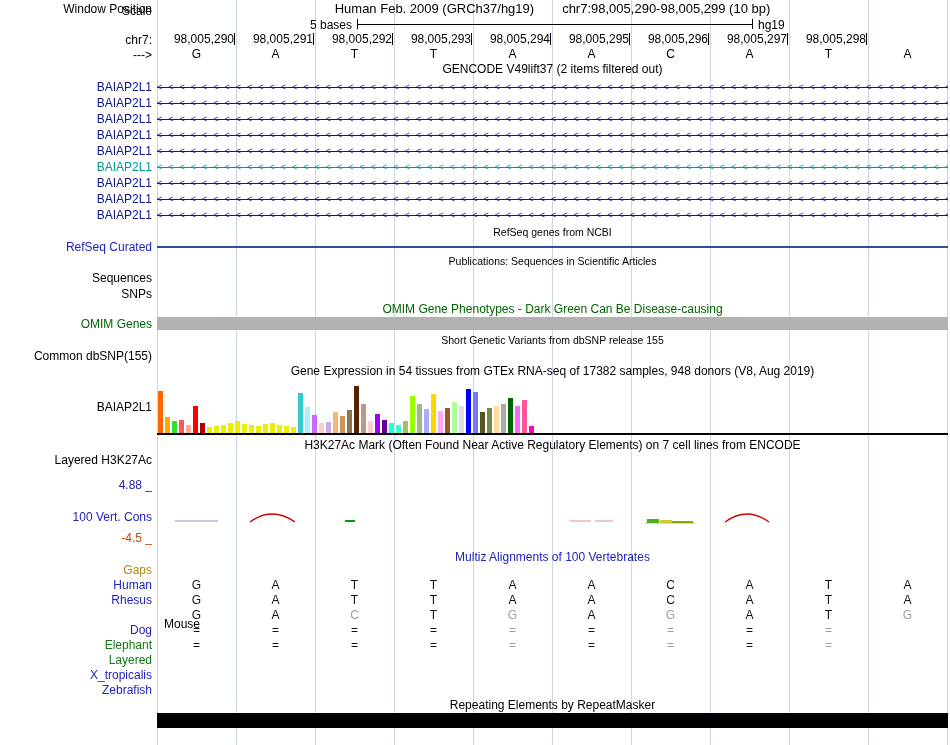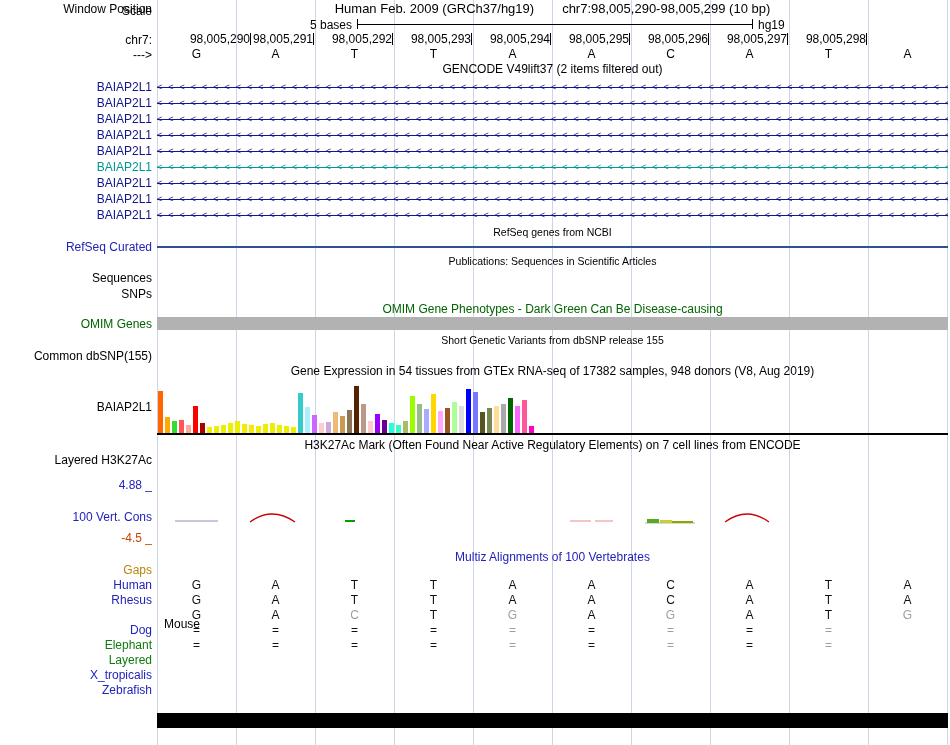--- a/index.html
+++ b/index.html
@@ -56,21 +56,21 @@
     <span>Human Feb. 2009 (GRCh37/hg19)</span><span>chr7:98,005,290-98,005,299 (10 bp)</span>
   </div>
 
   <div class="side" style="top:4px">Scale</div>
   <div id="scale-value">5 bases</div>
   <div id="scale-bar"></div>
   <div id="assembly-short">hg19</div>
 
   <div class="side" style="top:33px">chr7:</div>
   <div id="coords">
-      <div class="coord-cell" style="left: 16px;">98,005,290</div>
+      <div class="coord-cell" style="left: 0px;">98,005,290</div>
       <div class="coord-cell" style="left: 79px;">98,005,291</div>
       <div class="coord-cell" style="left: 158px;">98,005,292</div>
       <div class="coord-cell" style="left: 237px;">98,005,293</div>
       <div class="coord-cell" style="left: 316px;">98,005,294</div>
       <div class="coord-cell" style="left: 395px;">98,005,295</div>
       <div class="coord-cell" style="left: 474px;">98,005,296</div>
       <div class="coord-cell" style="left: 553px;">98,005,297</div>
       <div class="coord-cell" style="left: 632px;">98,005,298</div>
     </div>
 
@@ -288,15 +288,16 @@
       <div class="mz-cell" style="left: 236px; top: 75px;">=</div>
       <div class="mz-cell" style="left: 315px; top: 75px;">=</div>
       <div class="mz-cell" style="left: 394px; top: 75px;">=</div>
       <div class="mz-cell dim" style="left: 473px; top: 75px;">=</div>
       <div class="mz-cell" style="left: 552px; top: 75px;">=</div>
       <div class="mz-cell dim" style="left: 631px; top: 75px;">=</div>
       <div class="mz-cell" style="left: 710px; top: 75px;">=</div>
       <div class="mz-cell dim" style="left: 789px; top: 75px;">=</div>
     </div>
 
+  <div class="ctitle" style="top:699px">Repeating Elements by RepeatMasker</div>
   <div class="side" style="top:714px;color:#fff;z-index:2">RepeatMasker</div>
   <div id="rm-bar"></div>
 </div>
 
 </body></html>

